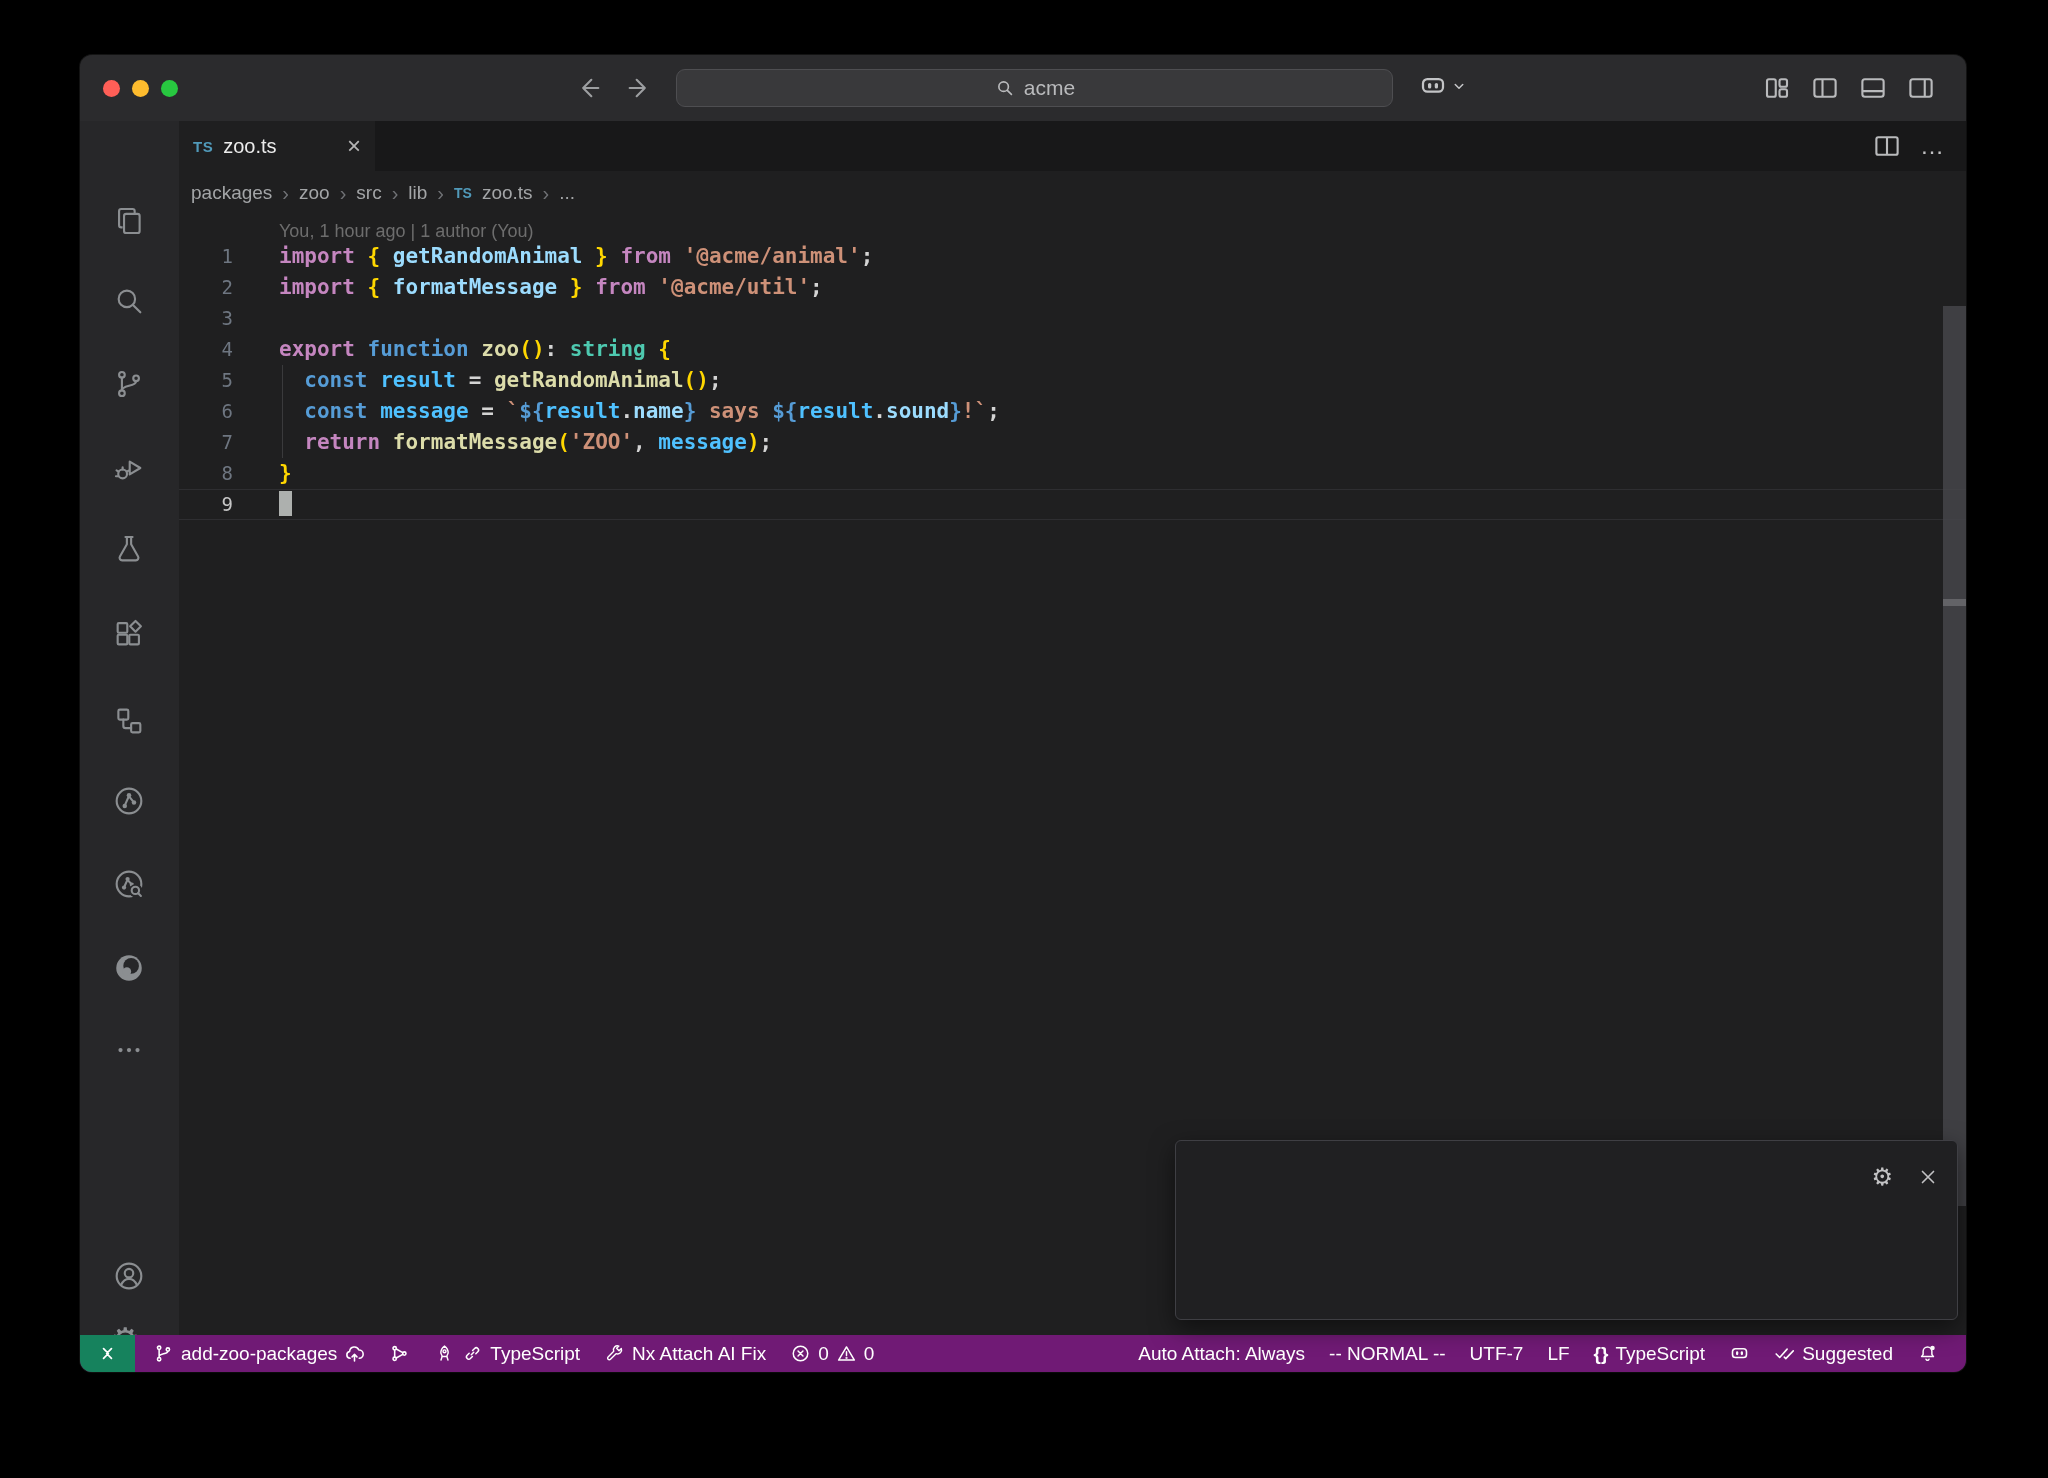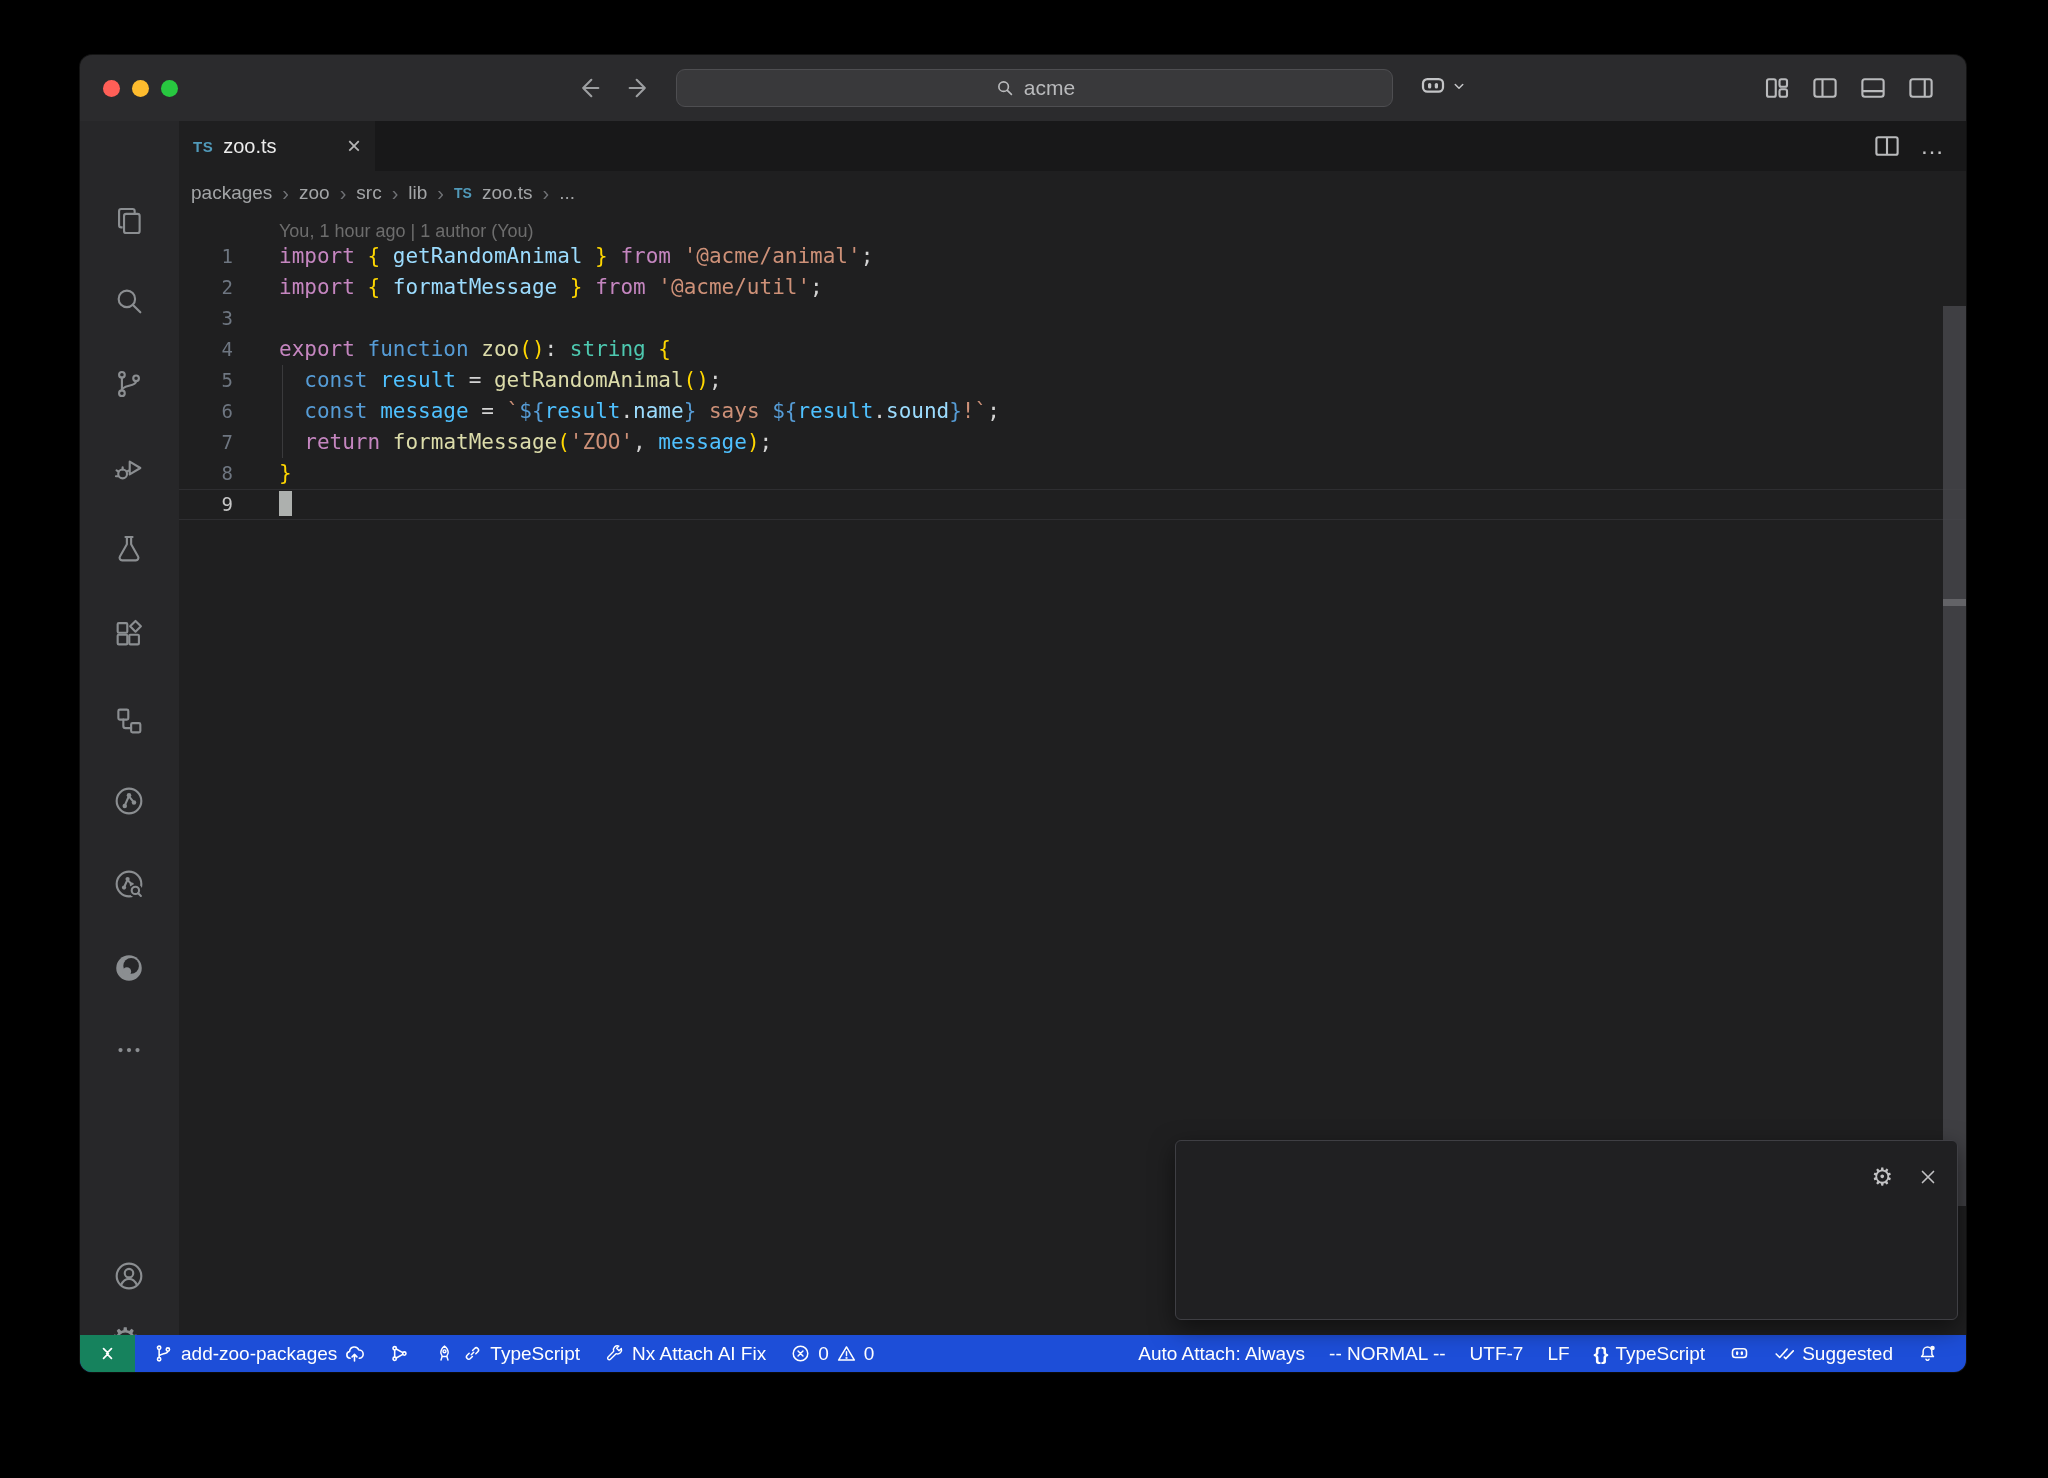--- a/index.html
+++ b/index.html
@@ -52,21 +52,21 @@
 
   .code-area { position:absolute; left:0; top:94px; right:0; bottom:0;
     font-family:"DejaVu Sans Mono","Liberation Mono",monospace; }
   .blame { position:absolute; left:100px; top:4px; height:24px; line-height:24px;
     color:#6d6d6d; font-size:18px; font-family:"Liberation Sans",sans-serif; }
   .code-lines { position:absolute; left:0; top:26px; right:0; }
   .code-row { display:flex; height:31px; line-height:31px; font-size:21px; }
   .code-row.current { border-top:1px solid #2e2e31; border-bottom:1px solid #2e2e31; height:31px; line-height:29px; }
   .ln { width:54px; text-align:right; color:#6e7681; font-size:19px; flex:none; }
   .code-row.current .ln { color:#c6c6c6; }
-  .code-text { padding-left:46px; white-space:pre; color:#d4d4d4; }
+  .code-text { padding-left:46px; white-space:pre; color:#d4d4d4;font-weight:bold; }
   .cursor-block { display:inline-block; width:13px; height:25px; background:#adb0ae; vertical-align:-5px; }
   .indent-guide { position:absolute; left:103px; top:150px; width:1px; height:93px; background:#3a3a3c; }
 
   .scrollbar { position:absolute; right:0; top:91px; width:23px; height:900px; background:#45454a; opacity:.85; }
   .scroll-marker { position:absolute; left:0; right:0; top:293px; height:7px; background:#6f6f74; }
 
   
   .toast { position:absolute; left:1095px; top:1085px; width:783px; height:180px;
     background:#202022; border:1px solid #3f3f44; border-radius:6px; z-index:30;
     box-shadow:0 8px 24px rgba(0,0,0,.5); }
@@ -75,21 +75,21 @@
   .toast-actions-top { position:absolute; right:18px; top:22px; display:flex; gap:24px; align-items:center; color:#c2c2c4; }
   .toast-gear { font-size:24px; font-family:"DejaVu Sans",sans-serif; }
   .toast-bottom { position:absolute; left:18px; right:22px; bottom:22px; display:flex; align-items:center; }
   .toast-source { color:#b5b5b7; font-size:20px; }
   .btn { height:44px; border-radius:4px; font-size:20px; display:flex; align-items:center;
     justify-content:center; padding:0 20px; }
   .btn-primary { background:#0078d4; color:#fff; margin-left:auto; }
   .btn-secondary { background:#3c3c41; color:#ececec; margin-left:16px; border:1px solid #515156; }
 
   
-  .statusbar { position:absolute; left:0; bottom:0; right:0; height:37px; background:#1d4ed8;
+  .statusbar { position:absolute; left:0; bottom:0; right:0; height:37px; background:#701a75;
     color:#ffffff; display:flex; align-items:stretch; font-size:19px; }
   .remote { width:55px; background:#16825d; display:flex; align-items:center; justify-content:center; flex:none; }
   .sb-left { display:flex; align-items:center; padding-left:8px; gap:4px; }
   .sb-right { display:flex; align-items:center; margin-left:auto; padding-right:18px; gap:4px; }
   .sb-item { display:flex; align-items:center; gap:7px; padding:0 10px; height:37px; }
   .sb-icn { width:21px; height:21px; flex:none; }
   .sb-braces { font-size:19px; font-weight:bold; }
 </style>
 </head>
 <body>

